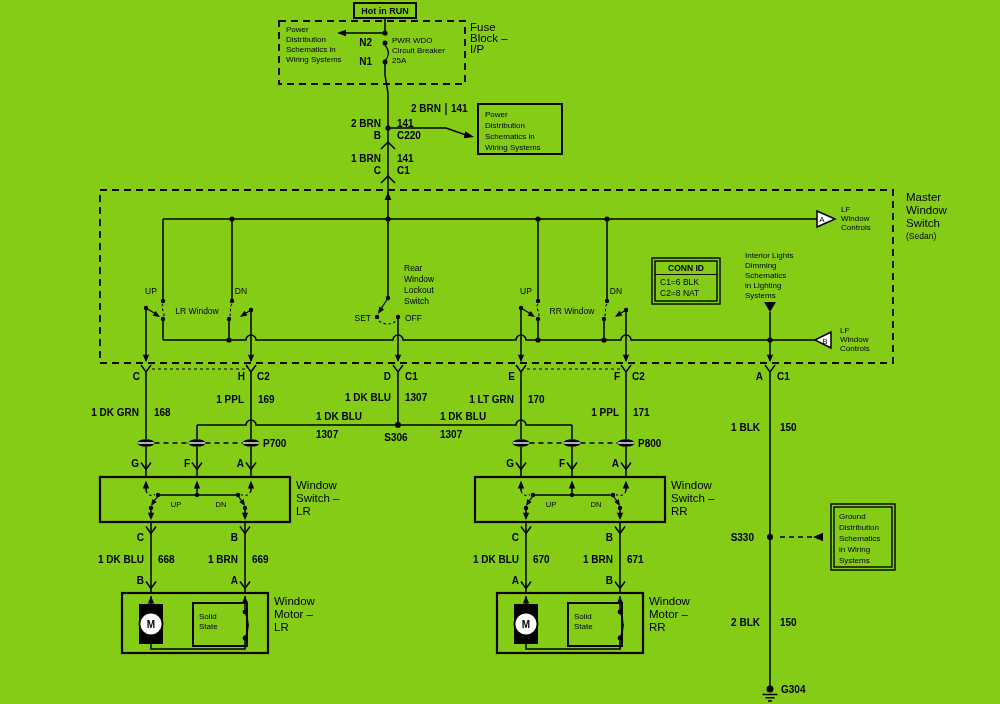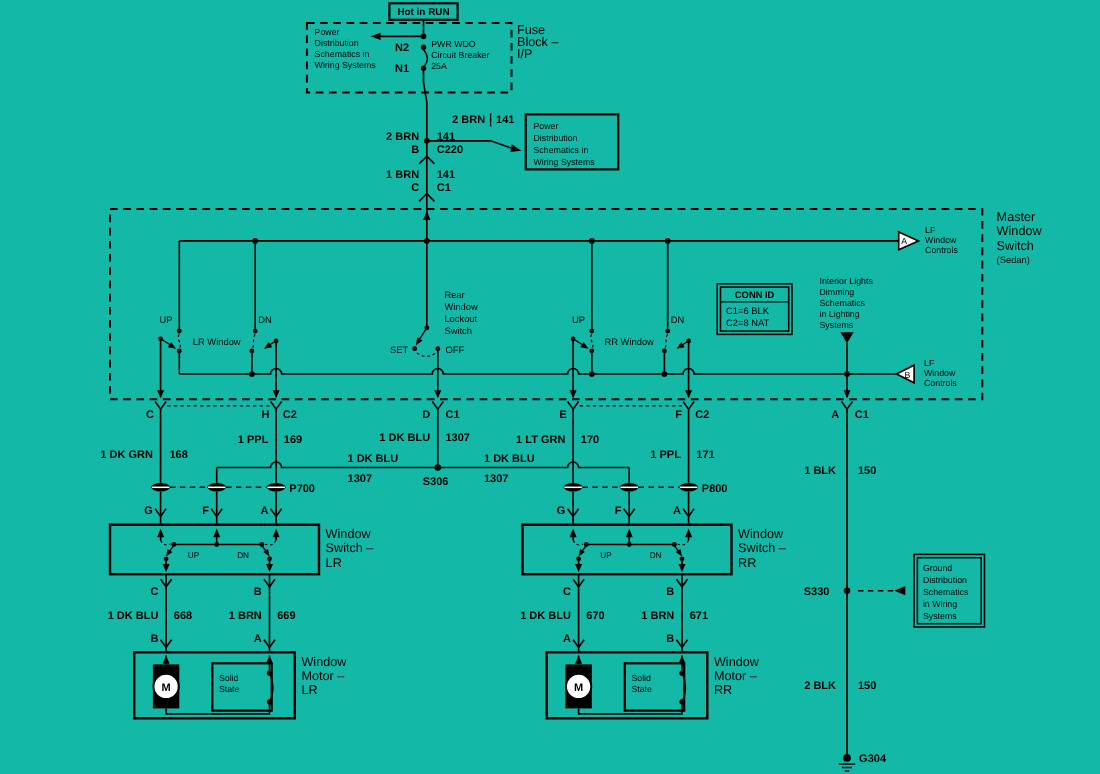--- a/index.html
+++ b/index.html
@@ -1,16 +1,16 @@
 <!DOCTYPE html>
 <html><head>
 <meta charset="utf-8">
 <style>
   html,body{margin:0;padding:0;background:#fff;}
-  .stage{position:relative;width:1000px;height:704px;background:#14b8a6;overflow:hidden;}
+  .stage{position:relative;width:1000px;height:704px;background:#84cc16;overflow:hidden;}
   svg text{font-family:"Liberation Sans","DejaVu Sans",sans-serif;fill:#000;}
   .t10{font-size:10px;font-weight:700;}
   .t8{font-size:8px;font-weight:400;}
   .t85{font-size:8.5px;font-weight:400;}
   .t12{font-size:11.5px;font-weight:400;}
   .t7{font-size:7.5px;font-weight:400;}
   .t9b{font-size:9px;font-weight:700;}
   .chdr{font-size:8.5px;font-weight:700;}
   .crow{font-size:8.5px;font-weight:400;}
   .ra{text-anchor:end;}

